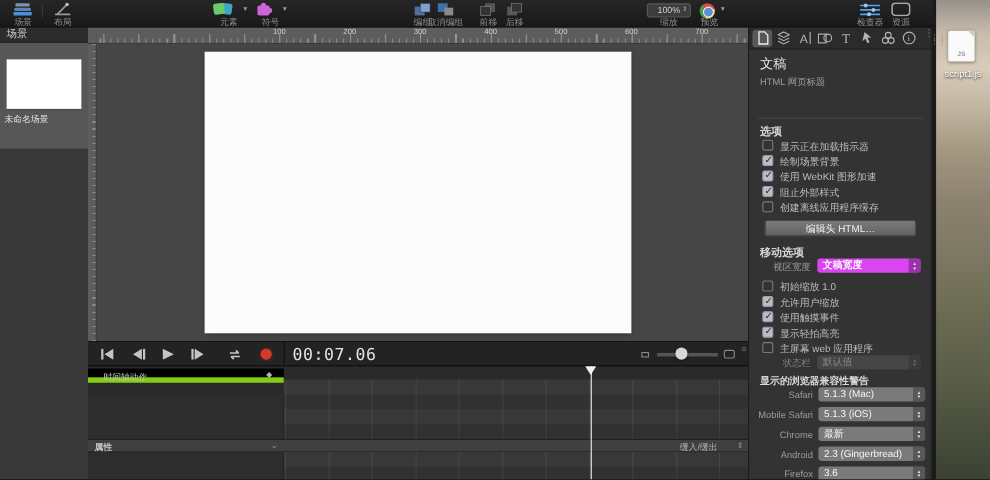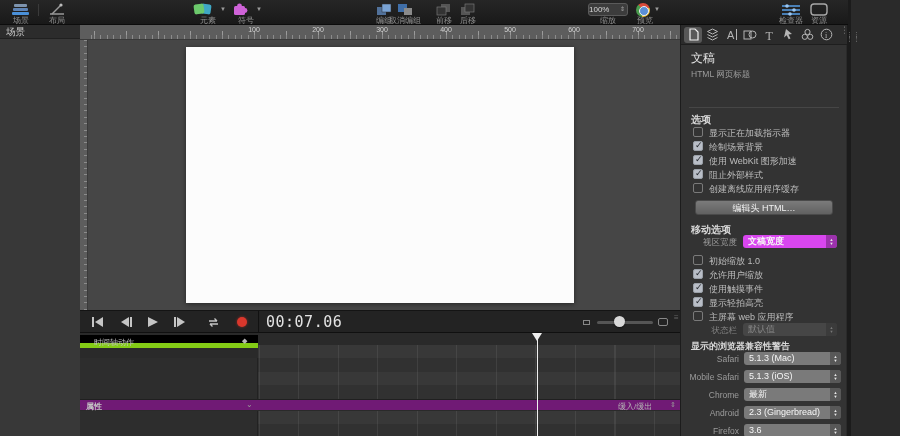--- a/index.html
+++ b/index.html
@@ -10,21 +10,21 @@
   .toolbar { position:absolute; left:0; top:0; width:848px; height:25px;
     background:linear-gradient(#262626,#191919); border-bottom:1px solid #0c0c0c; z-index:5; }
   .tb-item { position:absolute; top:0; height:25px; text-align:center; }
   .tb-label { position:absolute; top:15px; left:50%; transform:translateX(-50%);
     font-size:8px; color:#8f8f8f; white-space:nowrap; }
   .tb-ico { position:absolute; top:2px; left:50%; transform:translateX(-50%); }
   .tb-sep { position:absolute; top:4px; width:1px; height:12px; background:#3a3a3a; }
   .ddarrow { position:absolute; top:6px; font-size:6px; color:#9a9a9a; }
   .zoom-pill { position:absolute; left:588px; top:3px; width:40px; height:13px;
     background:#3c3c3c; border:1px solid #5a5a5a; border-radius:3px;
-    color:#d5d5d5; font-size:8px; line-height:11px; text-align:left; }
+    color:#d5d5d5; font-size:8px; line-height:11px; text-align:center; }
   .zoom-pill .ud { position:absolute; right:2px; top:0px; font-size:6px; color:#aaa; }
   .chrome { position:absolute; left:636px; top:3px; width:14px; height:14px; border-radius:50%;
     background:conic-gradient(from -45deg, #d94b3b 0 33%, #f0c330 33% 66%, #4a9b4d 66% 100%); }
   .chrome::after { content:""; position:absolute; left:3px; top:3px; width:8px; height:8px;
     border-radius:50%; background:#5a8fd6; border:1.5px solid #eee; }
   .sliders-ico line { stroke:#58a0e8; stroke-width:1.5; }
   .sliders-ico circle { fill:#9cc6f0; }
 
   
   .menu { position:absolute; left:108px; top:0; width:86px; background:#e9e9e7;
@@ -99,21 +99,21 @@
     border-bottom:5px solid #84cc16; }
   .tl-actions .txt { position:absolute; left:14px; top:2px; font-size:8px; color:#c0c0c0; }
   .tl-actions .dia { position:absolute; left:162px; top:2px; font-size:7px; color:#b5b5b5; }
   .tl-leftcol { position:absolute; left:0; width:178px; background:#2d2d2d;
     border-right:1px solid #222; }
   .tracks { position:absolute; left:178px; width:422px;
     background-image:
       repeating-linear-gradient(to right, rgba(255,255,255,.07) 0 1px, transparent 1px 39.5px),
       repeating-linear-gradient(to bottom, #383838 0 13.5px, #313131 13.5px 27px);
     background-position:1px 0; }
-  .props-hd { position:absolute; left:0; top:88px; width:600px; height:12px; background:#701a75;
+  .props-hd { position:absolute; left:0; top:88px; width:600px; height:12px; background:#404040;
     border-top:1px solid #202020; border-bottom:1px solid #2a2a2a; }
   .props-hd .ttl { position:absolute; left:6px; top:1px; font-size:8px; font-weight:bold; color:#c5c5c5; }
   .props-hd .chev { position:absolute; left:166px; top:0px; font-size:8px; color:#999; }
   .props-hd .ease { position:absolute; left:538px; top:1px; font-size:8px; color:#b5b5b5; }
   .props-hd .ud-glyph { position:absolute; left:590px; top:1px; }
   .playhead-line { position:absolute; left:457px; top:22px; width:1px; height:104px; background:#f0f0f0; z-index:4; }
   .playhead-tri { position:absolute; left:452px; top:22px; width:0; height:0; z-index:4;
     border-left:5px solid transparent; border-right:5px solid transparent; border-top:8px solid #f0f0f0; }
 
   
@@ -284,20 +284,24 @@
             <rect x="1" y="1" width="16" height="11" rx="3" fill="none" stroke="#a8a8a8" stroke-width="1.4"></rect>
           </svg>
       </span>
       <span class="tb-label">资源</span>
     </div>
   </div>
 
 
   <div class="sidebar">
     <div class="sidebar-hd">场景</div>
+    <div class="scene-sel">
+      <div class="scene-thumb"></div>
+      <div class="scene-cap">未命名场景</div>
+    </div>
   </div>
 
   <div class="canvas">
     <div class="ruler-corner"></div>
     <div class="hruler">
       <div class="major"></div>
       <div class="minor"></div>
       <span class="hr-label" style="left:166px">100</span>
       <span class="hr-label" style="left:230px">200</span>
       <span class="hr-label" style="left:294px">300</span>
@@ -513,14 +517,21 @@
     <div class="dd-row-label" style="top:401px;left:0;width:58px">Firefox</div>
     <div class="dropdown" style="top:399px;left:63px;width:97px">
       <span>3.6</span>
       <span class="stp"></span>
     </div>
   </div>
 
   <div class="win-edge"></div>
   <div class="win-grip">⋮⋮<br>⋮⋮</div>
 
+  <div class="desktop">
+    <div class="file-icon">
+      <div class="fold"></div>
+      <div class="ftype">JS</div>
+    </div>
+    <div class="file-label">script1.js</div>
+  </div>
 
 </div>
 
 </body></html>

